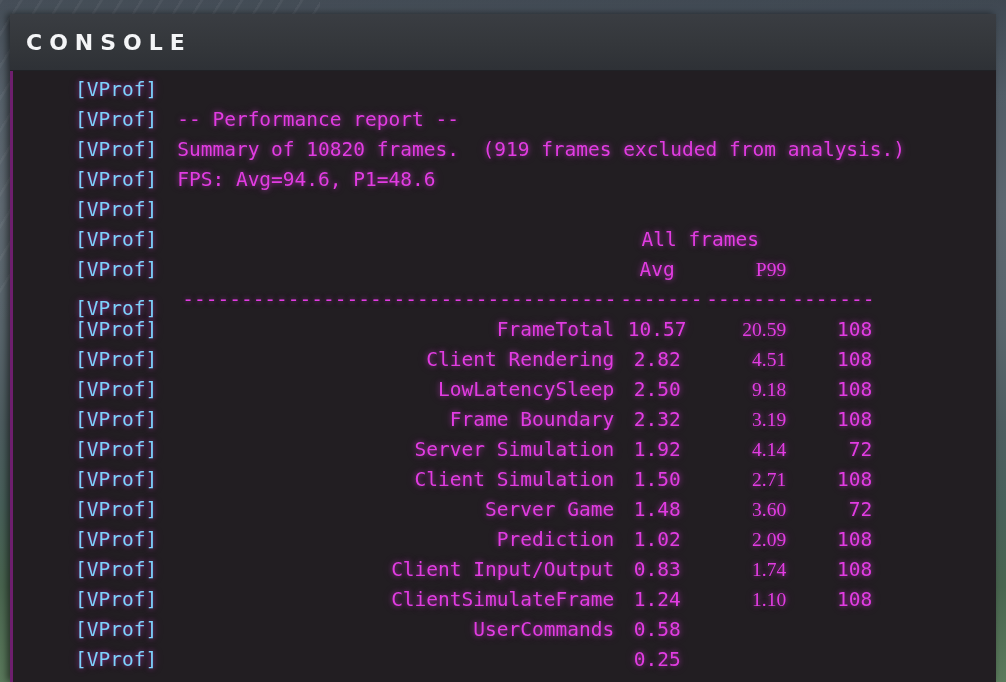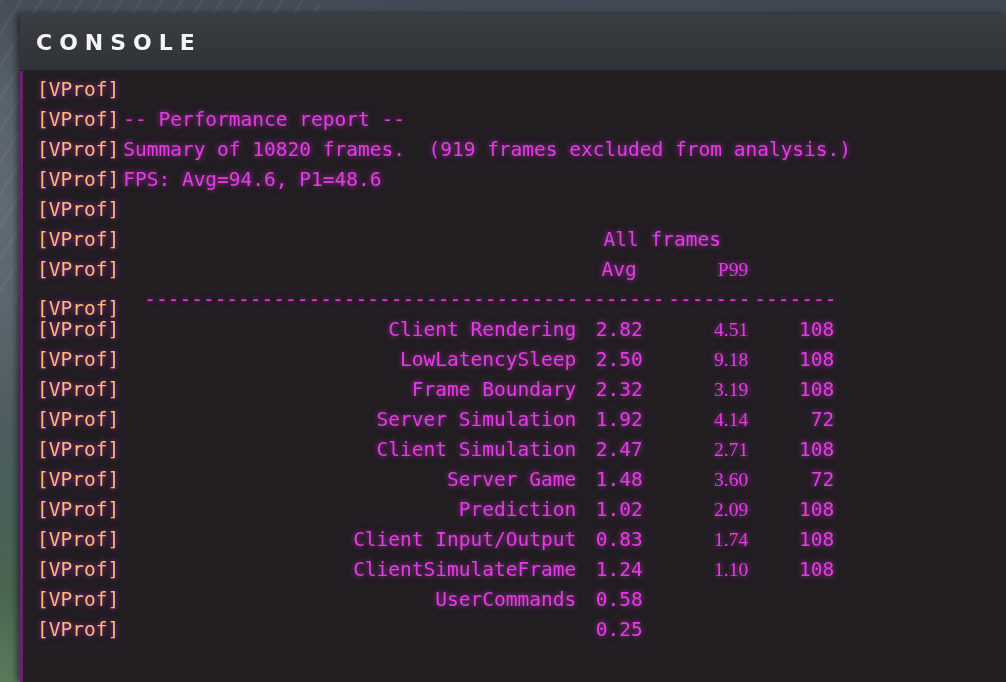--- a/index.html
+++ b/index.html
@@ -38,21 +38,21 @@
         rgba(255,255,255,0.055) 0px,
         rgba(255,255,255,0.055) 2px,
         rgba(255,255,255,0.0)   3px,
         rgba(255,255,255,0.0)  17px);
     opacity:.85;
   }
 
   
   #console-window {
     position:absolute;
-    left:20px; top:14px;
+    left:10px; top:14px;
     width:986px; height:668px;
     display:flex; flex-direction:column;
     box-shadow:-3px 0 7px rgba(0,0,0,.55);
   }
 
   #console-titlebar {
     height:57px;
     background:linear-gradient(to bottom,#3a3d42 0%,#34373b 55%,#2e3136 100%);
     display:flex; align-items:center;
     padding-left:16px;
@@ -82,26 +82,26 @@
     line-height:30px;
     white-space:pre;
     font-family:"DejaVu Sans Mono", monospace;
     font-size:19.5px;
     color:#e23ce2;
     text-shadow:0 0 5px rgba(226,60,226,.55), 0 0 11px rgba(226,60,226,.28);
     padding-left:14px;
   }
   .log-line:first-child { margin-top:4px; }
 
-  .tag { color:#fdba74; }
+  .tag { color:#7dd3fc;margin-left:48px; }
 
   
   .msg {
     display:inline-block;
-    margin-left:4px;
+    margin-left:20px;
   }
   
   .grid {
     display:inline-block;
     margin-left:25px;
   }
   .c-label { display:inline-block; width:432px; text-align:right; }
   .c-avg   { display:inline-block; width:86px;  text-align:center; }
   .c-p99   { display:inline-block; width:86px;  text-align:right;font-family:Liberation Serif, serif; }
   .c-cnt   { display:inline-block; width:86px;  text-align:right; }
@@ -125,25 +125,26 @@
   <div id="console-body">
     <div id="log-lines">
         <div class="log-line"><span class="tag">[VProf]</span></div>
         <div class="log-line"><span class="tag">[VProf]</span><span class="msg">-- Performance report --</span></div>
         <div class="log-line"><span class="tag">[VProf]</span><span class="msg">Summary of 10820 frames.  (919 frames excluded from analysis.)</span></div>
         <div class="log-line"><span class="tag">[VProf]</span><span class="msg">FPS: Avg=94.6, P1=48.6</span></div>
         <div class="log-line"><span class="tag">[VProf]</span></div>
         <div class="log-line"><span class="tag">[VProf]</span><span class="grid"><span class="h-label"></span><span class="h-span">All frames</span><span class="h-cnt"></span></span></div>
         <div class="log-line"><span class="tag">[VProf]</span><span class="grid"><span class="c-label"></span><span class="c-avg">Avg</span><span class="c-p99">P99</span><span class="c-cnt"></span></span></div>
         <div class="log-line"><span class="tag">[VProf]</span><span class="grid"><span style="display: inline-block; width: 432px; overflow: hidden; white-space: nowrap;">------------------------------------------------------------------------------------------------------------------------</span><span style="display: inline-block; width: 6px;"></span><span style="display: inline-block; width: 80px; overflow: hidden; white-space: nowrap;">------------------------------------------------------------------------------------------------------------------------</span><span style="display: inline-block; width: 6px;"></span><span style="display: inline-block; width: 80px; overflow: hidden; white-space: nowrap;">------------------------------------------------------------------------------------------------------------------------</span><span style="display: inline-block; width: 6px;"></span><span style="display: inline-block; width: 80px; overflow: hidden; white-space: nowrap;">------------------------------------------------------------------------------------------------------------------------</span></span></div>
+        <div class="log-line"><span class="tag">[VProf]</span><span class="grid"><span class="c-label">FrameTotal</span><span class="c-avg">10.57</span><span class="c-p99">20.59</span><span class="c-cnt">108</span></span></div>
         <div class="log-line"><span class="tag">[VProf]</span><span class="grid"><span class="c-label">Client Rendering</span><span class="c-avg">2.82</span><span class="c-p99">4.51</span><span class="c-cnt">108</span></span></div>
         <div class="log-line"><span class="tag">[VProf]</span><span class="grid"><span class="c-label">LowLatencySleep</span><span class="c-avg">2.50</span><span class="c-p99">9.18</span><span class="c-cnt">108</span></span></div>
         <div class="log-line"><span class="tag">[VProf]</span><span class="grid"><span class="c-label">Frame Boundary</span><span class="c-avg">2.32</span><span class="c-p99">3.19</span><span class="c-cnt">108</span></span></div>
         <div class="log-line"><span class="tag">[VProf]</span><span class="grid"><span class="c-label">Server Simulation</span><span class="c-avg">1.92</span><span class="c-p99">4.14</span><span class="c-cnt">72</span></span></div>
-        <div class="log-line"><span class="tag">[VProf]</span><span class="grid"><span class="c-label">Client Simulation</span><span class="c-avg">2.47</span><span class="c-p99">2.71</span><span class="c-cnt">108</span></span></div>
+        <div class="log-line"><span class="tag">[VProf]</span><span class="grid"><span class="c-label">Client Simulation</span><span class="c-avg">1.50</span><span class="c-p99">2.71</span><span class="c-cnt">108</span></span></div>
         <div class="log-line"><span class="tag">[VProf]</span><span class="grid"><span class="c-label">Server Game</span><span class="c-avg">1.48</span><span class="c-p99">3.60</span><span class="c-cnt">72</span></span></div>
         <div class="log-line"><span class="tag">[VProf]</span><span class="grid"><span class="c-label">Prediction</span><span class="c-avg">1.02</span><span class="c-p99">2.09</span><span class="c-cnt">108</span></span></div>
         <div class="log-line"><span class="tag">[VProf]</span><span class="grid"><span class="c-label">Client Input/Output</span><span class="c-avg">0.83</span><span class="c-p99">1.74</span><span class="c-cnt">108</span></span></div>
         <div class="log-line"><span class="tag">[VProf]</span><span class="grid"><span class="c-label">ClientSimulateFrame</span><span class="c-avg">1.24</span><span class="c-p99">1.10</span><span class="c-cnt">108</span></span></div>
         <div class="log-line"><span class="tag">[VProf]</span><span class="grid"><span class="c-label">UserCommands</span><span class="c-avg">0.58</span><span class="c-p99"></span><span class="c-cnt"></span></span></div>
         <div class="log-line"><span class="tag">[VProf]</span><span class="grid"><span class="c-label"></span><span class="c-avg">0.25</span><span class="c-p99"></span><span class="c-cnt"></span></span></div>
       </div>
 
   </div>
 

